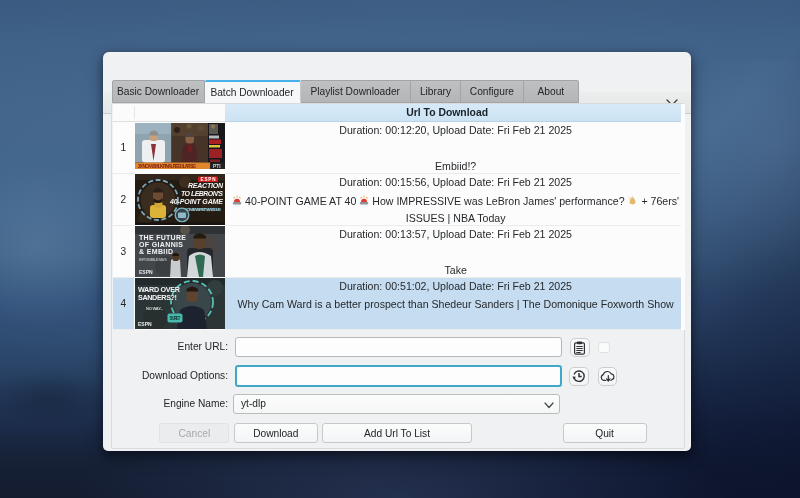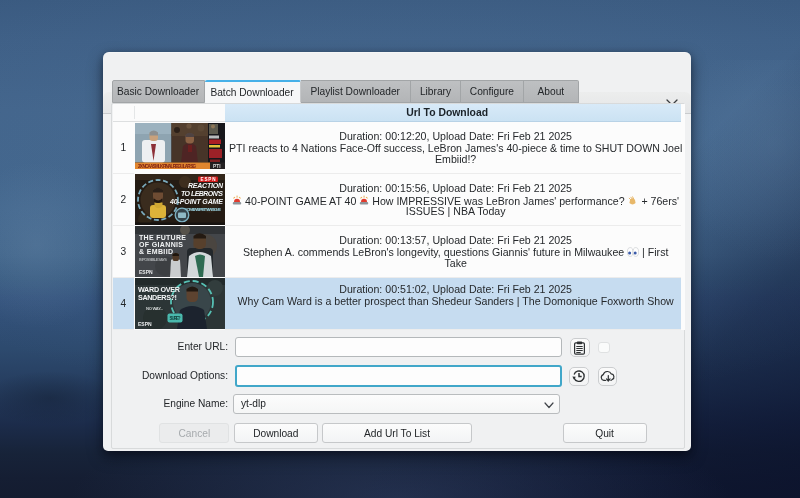--- a/index.html
+++ b/index.html
@@ -43,21 +43,21 @@
 .pane { position:absolute; left:8px; top:50.5px; width:574px; height:346.5px; border:1px solid #d8dadb; border-radius:2px; background:#f0f1f2; }
 
 .table { position:absolute; left:9.5px; top:51.5px; width:572px; height:226px; background:#fcfcfc; }
 .th-white { position:absolute; left:0; top:0; width:112.8px; height:18px; background:#fbfbfb; border-bottom:1px solid #dddfe0; }
 .th-white span { position:absolute; left:21.5px; right:0; top:18px; text-align:center; font-size:10.6px; color:#232629; }
 .th-blue { position:absolute; left:112.8px; top:0; width:455.7px; height:18px; background:linear-gradient(#d8eaf8,#cbe2f3); border-bottom:1px solid #b8d2e6; }
 .th-blue span { position:absolute; left:0; right:12px; top:3.2px; text-align:center; font-size:10.4px; font-weight:bold; color:#1a2228; }
 .row { position:absolute; left:0; width:572px; height:52px; }
 .rown { position:absolute; left:0; top:0; width:21.5px; height:52px; font-size:10.2px; color:#232629; display:flex; align-items:center; justify-content:center; border-bottom:1px solid #ececec; }
 .rtxt > div { height:11.7px; }
-.rtxt { position:absolute; left:112.8px; top:0; width:455.7px; height:52px; display:flex; flex-direction:column; align-items:center; justify-content:center; font-size:10.6px; line-height:11.7px; color:#26292c; text-align:center; white-space:nowrap; padding-left:5px; padding-top:3px; border-bottom:1px solid #ececec; }
+.rtxt { position:absolute; left:112.8px; top:0; width:455.7px; height:52px; display:flex; flex-direction:column; align-items:center; justify-content:space-between; font-size:10.6px; line-height:11.7px; color:#26292c; text-align:center; white-space:nowrap; padding-left:5px; padding-top:3px; border-bottom:1px solid #ececec; }
 .rthumb { position:absolute; left:22.5px; top:0.5px; border-bottom:1px solid #ececec; width:90.3px; height:51px; }
 .sel4 { background:#c6dcf0; }
 
 .flabel { position:absolute; font-size:10.2px; color:#232629; text-align:right; width:140px; }
 .finput { position:absolute; background:#fdfdfd; border:1px solid #b4b8ba; border-radius:3px; }
 .fbtn { position:absolute; background:linear-gradient(#fbfbfb,#f2f3f4); border:1px solid #cbcdcf; border-radius:5px; display:flex; align-items:center; justify-content:center; }
 .combo { position:absolute; background:linear-gradient(#fcfcfc,#f5f6f6); border:1px solid #b9bcbe; border-radius:3px; font-size:10.2px; color:#232629; }
 .pbtn { position:absolute; top:371px; height:20px; background:linear-gradient(#fcfcfc,#f3f4f5); border:1px solid #c6c8ca; border-radius:3px; font-size:10.2px; color:#232629; display:flex; align-items:center; justify-content:center; }
 svg.siren, svg.clap, svg.eyes { display:inline-block; vertical-align:-1.5px; }
 </style>
@@ -133,21 +133,20 @@
         <rect x="74" y="22" width="11" height="2.5" fill="#e0c23a"></rect>
         <rect x="74" y="26" width="13" height="9" fill="#9c2127"></rect>
         <rect x="75" y="36.5" width="10" height="2.5" fill="#7e2022"></rect>
         <rect x="0" y="39.5" width="75" height="6.5" fill="#e0862f"></rect>
         <text x="3" y="44.5" font-size="4.6" font-weight="bold" fill="#7c1d12" textLength="58">2X NCAAS MLK FINAL REGULAR SG</text>
         <rect x="75" y="39.5" width="15" height="6.5" fill="#242122"></rect>
         <text x="78" y="44.7" font-size="4.8" font-weight="bold" fill="#d8d9da">PTI</text>
       </svg></div>
       <div class="rtxt">
           <div>Duration: 00:12:20, Upload Date: Fri Feb 21 2025</div>
-          <div>PTI reacts to 4 Nations Face-Off success, LeBron James's 40-piece &amp; time to SHUT DOWN Joel</div>
           <div>Embiid!?</div>
         </div>
     </div>
     <div class="row" style="top:70px;">
       <div class="rown">2</div>
       <div class="rthumb" id="t2">
       <svg width="90" height="51" viewBox="0 0 90 51">
         <rect width="90" height="51" fill="#241b13"></rect>
         <rect x="0" y="0" width="90" height="6" fill="#33261a"></rect>
         <circle cx="50" cy="8" r="6" fill="#3e2e1e"></circle>
@@ -213,26 +212,20 @@
         <path d="M52 51 L54 30 Q64 22 76 30 L78 51 Z" fill="#d3d8da"></path>
         <path d="M60 30 L64 51 L68 51 L70 30 Q65 27 60 30 Z" fill="#2e6b52"></path>
         <rect x="58.5" y="8" width="12.5" height="15" rx="5" fill="#57402c"></rect>
         <path d="M58.5 10 q6-5.5 12.5 0 l0 2.5 -12.5 0 Z" fill="#241a12"></path>
         <path d="M36 34 Q40 30 45 34 L46 51 L35 51 Z" fill="#c9ccce"></path>
         <rect x="37.5" y="27" width="6.5" height="8" rx="2.6" fill="#4e3826"></rect>
         <path d="M37.5 28.5 q3.2-3 6.5 0 l0 1.5 -6.5 0 Z" fill="#1f160e"></path>
       </svg></div>
       <div class="rtxt">
           <div>Duration: 00:13:57, Upload Date: Fri Feb 21 2025</div>
-          <div>Stephen A. commends LeBron's longevity, questions Giannis' future in Milwaukee <svg class="eyes" width="12" height="10" viewBox="0 0 12 10">
-              <ellipse cx="3.2" cy="5" rx="2.8" ry="4.4" fill="#fefefe" stroke="#b9bdc0" stroke-width="0.5"></ellipse>
-              <ellipse cx="8.8" cy="5" rx="2.8" ry="4.4" fill="#fefefe" stroke="#b9bdc0" stroke-width="0.5"></ellipse>
-              <circle cx="2.6" cy="6" r="1.5" fill="#3b5ba9"></circle>
-              <circle cx="8.2" cy="6" r="1.5" fill="#3b5ba9"></circle>
-            </svg> | First</div>
           <div>Take</div>
         </div>
     </div>
     <div class="row" style="top:174px;">
       <div class="rown sel4">4</div>
       <div class="rthumb sel4" id="t4">
       <svg width="90" height="51" viewBox="0 0 90 51">
         <rect width="90" height="51" fill="#2c3536"></rect>
         <rect x="0" y="0" width="90" height="7" fill="#222a2b"></rect>
         <circle cx="20" cy="40" r="12" fill="#27302f"></circle>

